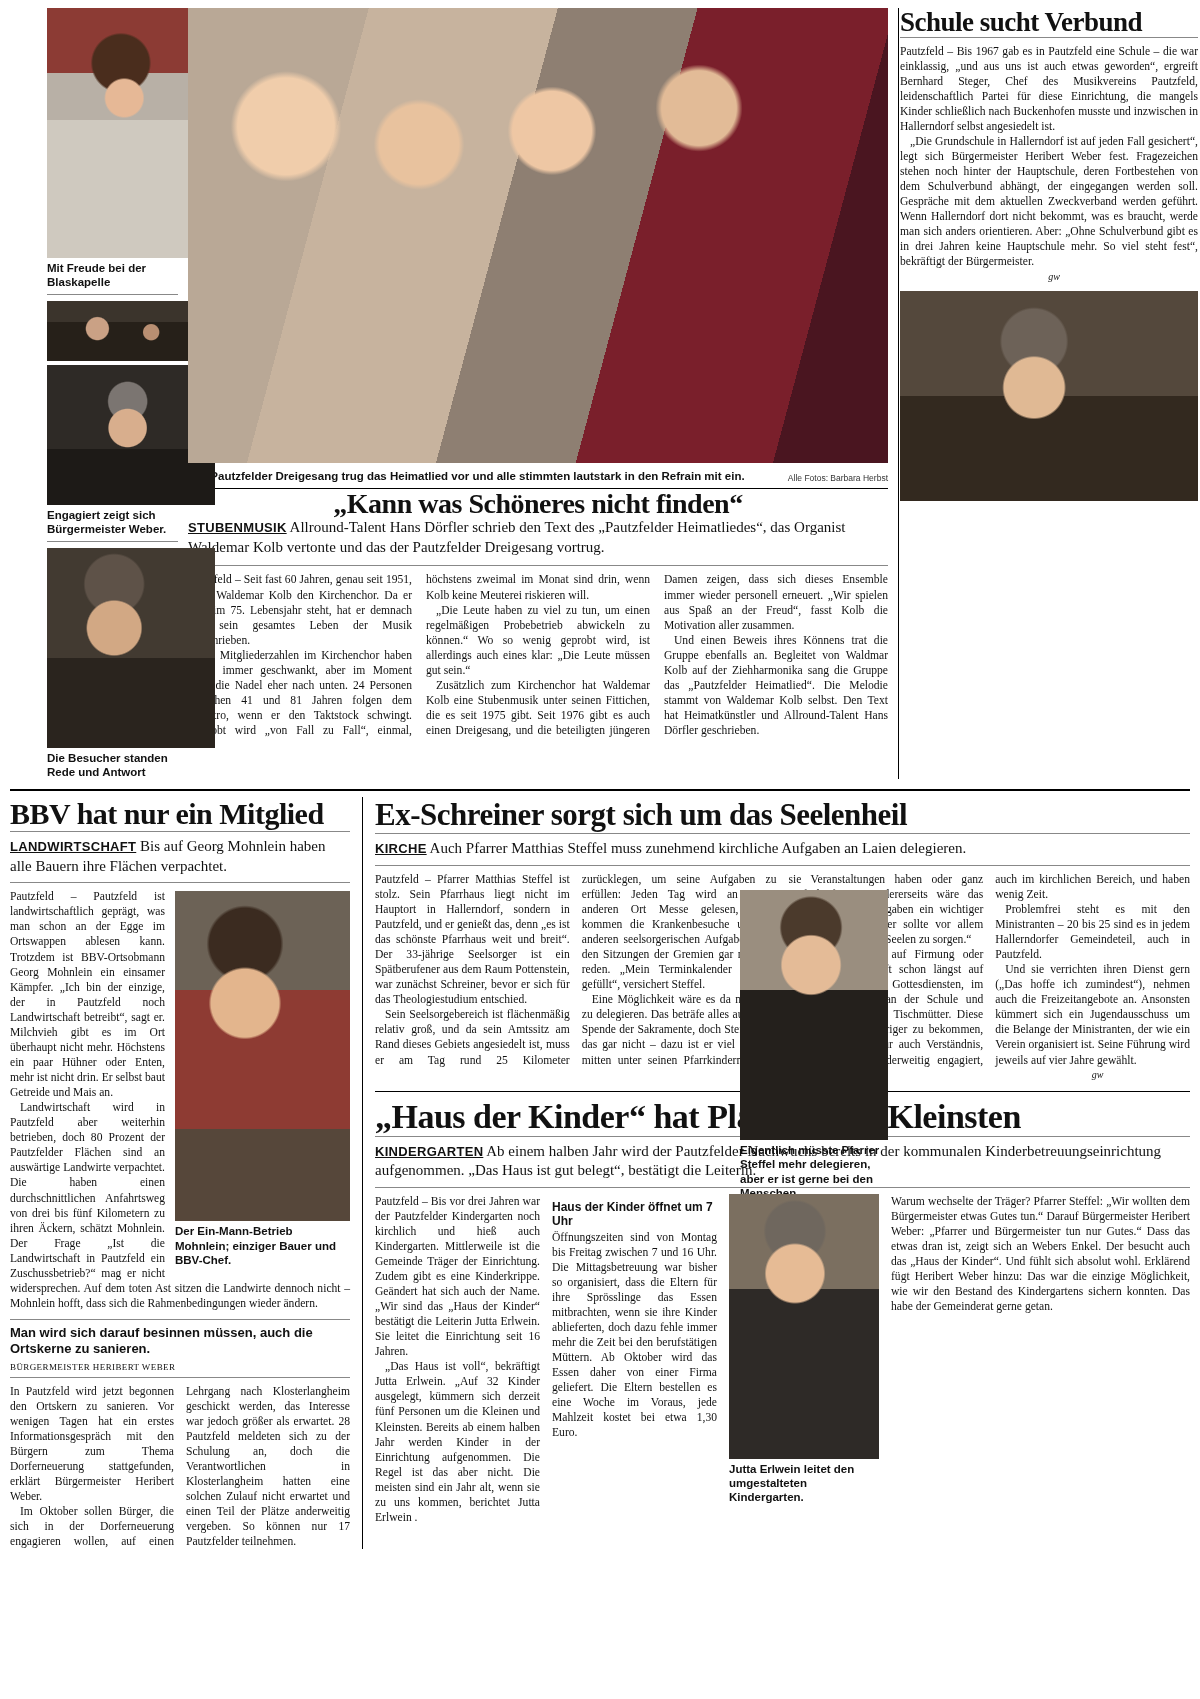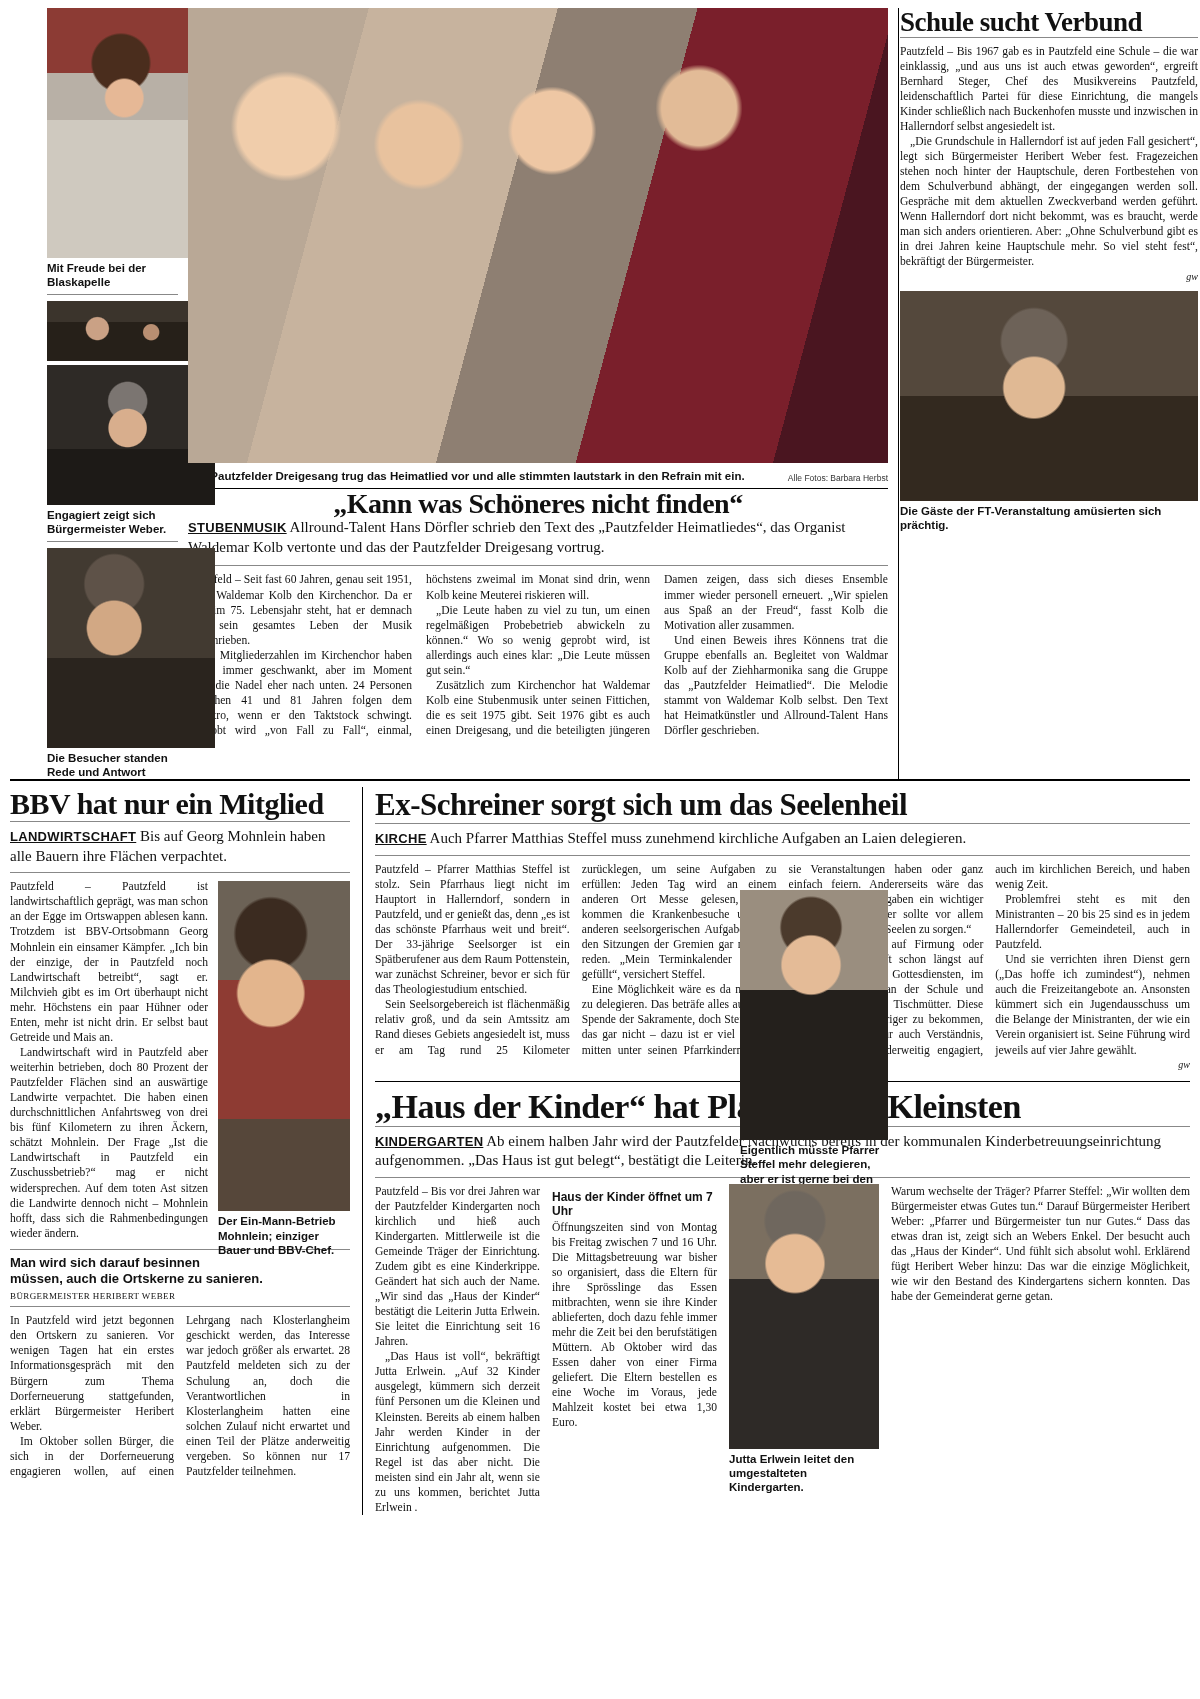--- a/index.html
+++ b/index.html
@@ -97,38 +97,38 @@
 
   .main-photo { width:700px; height:455px; }
   .main-cap-row { display:flex; justify-content:space-between; align-items:flex-end; gap:8px; padding-top:3px; }
 
   .bigtitle { font-size:28px; line-height:1.04; font-weight:700; text-align:center; margin:10px 0 6px; letter-spacing:-1px; }
   .threecol { column-count:3; column-gap:14px; column-rule:none; }
 
   .right-head { font-size:27px; line-height:1.06; font-weight:700; margin:0 0 8px; }
 
   
-  .band { border-top:2px solid #000; }
+  .band { margin-top:10px; border-top:2px solid #000; }
   .mid-sec { display:flex; gap:12px; padding-top:6px; }
   .c-bbv { width:340px; flex:0 0 340px; }
   .c-rest { flex:1; border-left:1px solid #000; padding-left:12px; }
 
   .h-bbv { font-size:30px; font-weight:700; letter-spacing:-0.5px; margin:0 0 6px; }
   .h-ex { font-size:31px; font-weight:700; letter-spacing:-0.6px; margin:0 0 6px; }
   .h-haus { font-size:34px; font-weight:700; letter-spacing:-0.8px; margin:0 0 6px; }
 
   .pull { font-family:"Liberation Sans", sans-serif; font-weight:700; font-size:13px; line-height:1.25; }
   .pull-src { font-family:Liberation Serif, serif; font-size:9px; letter-spacing:0.4px; margin-top:4px; }
 
   .twocol { column-count:2; column-gap:12px; }
   .fourcol { column-count:4; column-gap:12px; }
 
-  .inline-fig { float:right; width:132px; margin:2px 0 6px 10px; }
+  .inline-fig { float:right; width:175px; margin:2px 0 6px 10px; }
   .sub { font-family:"Liberation Sans", sans-serif; font-weight:700; font-size:12px; margin:6px 0 2px; }
-  .gw { text-align:right; font-style:italic; font-size:10px; }
+  .gw { text-align:center; font-style:italic; font-size:10px; }
 </style>
 </head>
 <body>
 
 <div class="page">
 
   <div class="top">
 
     <div class="left-rail">
 
@@ -173,21 +173,20 @@
 
     <div class="right-rail">
       <h1 class="head right-head">Schule sucht Verbund</h1>
       <div class="hairline" style="margin:0 0 6px;"></div>
       <div class="body">
         <p class="first">Pautzfeld – Bis 1967 gab es in Pautzfeld eine Schule – die war einklassig, „und aus uns ist auch etwas geworden“, ergreift Bernhard Steger, Chef des Musikvereins Pautzfeld, leidenschaftlich Partei für diese Einrichtung, die mangels Kinder schließlich nach Buckenhofen musste und inzwischen in Hallerndorf selbst angesiedelt ist.</p>
         <p>„Die Grundschule in Hallerndorf ist auf jeden Fall gesichert“, legt sich Bürgermeister Heribert Weber fest. Fragezeichen stehen noch hinter der Hauptschule, deren Fortbestehen von dem Schulverbund abhängt, der eingegangen werden soll. Gespräche mit dem aktuellen Zweckverband werden geführt. Wenn Hallerndorf dort nicht bekommt, was es braucht, werde man sich anders orientieren. Aber: „Ohne Schulverbund gibt es in drei Jahren keine Hauptschule mehr. So viel steht fest“, bekräftigt der Bürgermeister.</p>
         <p class="gw">gw</p>
       </div>
       <div class="photo img-gaeste" style="height:210px; margin-top:8px;"></div>
-      <div class="caption">Die Gäste der FT-Veranstaltung amüsierten sich prächtig.</div>
     </div>
   </div>
 
   <div class="band">
     <div class="mid-sec">
 
       <div class="c-bbv">
         <h1 class="head h-bbv">BBV hat nur ein Mitglied</h1>
         <div class="hairline" style="margin:0 0 5px;"></div>
         <div class="standfirst" style="margin-bottom:6px;">

